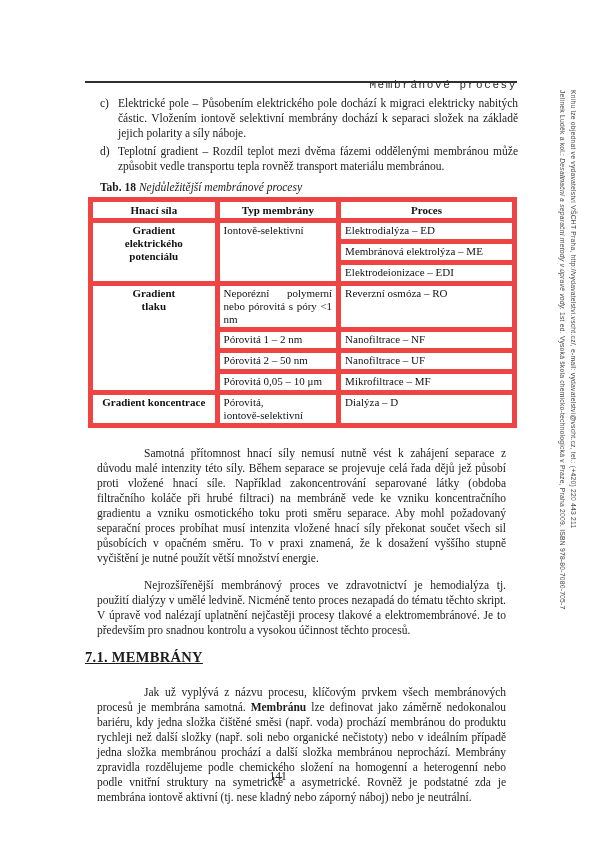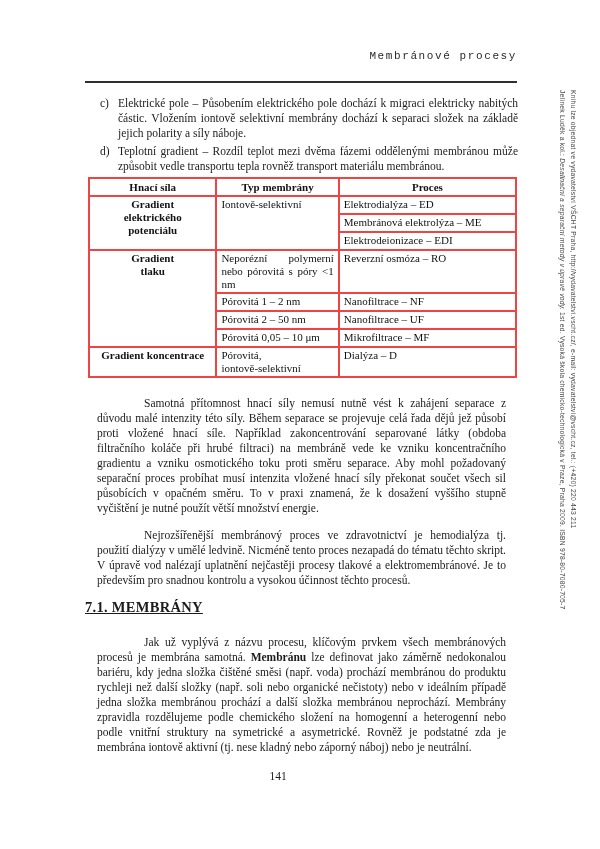--- a/index.html
+++ b/index.html
@@ -5,21 +5,21 @@
   html,body { margin:0; padding:0; }
   body {
     width:600px; height:849px;
     background:#ffffff;
     font-family:"Liberation Serif", serif;
     color:#1b1b1b;
     position:relative;
     overflow:hidden;
   }
   .running-head {
-    position:absolute; top:50px; left:85px; width:432px;
+    position:absolute; top:79px; left:85px; width:432px;
     text-align:right;
     font-family:"Liberation Mono", monospace;
     font-size:11px; letter-spacing:1.6px; color:#2a2a2a;
     white-space:nowrap;
   }
   .head-rule {
     position:absolute; top:81px; left:85px; width:432px;
     border-top:2px solid #2f2f2f; height:0;
   }
   .sidebar {
@@ -43,21 +43,21 @@
   .li-term { font-weight:normal; }
   .caption { margin:6px 0 3px 15px; font-size:11.5px; line-height:14px; }
   .cap-label { font-weight:bold; }
   .cap-text { font-style:italic; }
   table.proc {
     border-collapse:collapse; margin-left:3px;
     width:429px; font-size:11px; line-height:13px; color:#121212;
     border:2px solid #1a1a1a;
   }
   table.proc th, table.proc td {
-    border:2px solid #ef4444; padding:1px 4px;
+    border:5px solid #ef4444; padding:1px 4px;
   }
   table.proc th { text-align:center; font-weight:bold; height:14px; }
   table.proc td { vertical-align:top; height:14px; }
   td.force { font-weight:bold; text-align:center; vertical-align:middle; white-space:pre-line; }
   td.mid { vertical-align:middle; }
   td.justify { text-align:justify; }
   td.preline { white-space:pre-line; }
   .para { margin:12px; text-align:justify; text-indent:47px; }
   .p1 { margin-top:18px; }
   .section-heading {
@@ -92,20 +92,24 @@
         <span class="li-term">Elektrické pole</span>
         <span class="li-text">– Působením elektrického pole dochází k migraci elektricky nabitých částic. Vložením iontově selektivní membrány dochází k separaci složek na základě jejich polarity a síly náboje.</span>
       </div>
       <div class="list-item">
         <span class="li-label">d)</span>
         <span class="li-term">Teplotní gradient</span>
         <span class="li-text">– Rozdíl teplot mezi dvěma fázemi oddělenými membránou může způsobit vedle transportu tepla rovněž transport materiálu membránou.</span>
       </div>
     </div>
 
+    <div class="caption">
+      <span class="cap-label">Tab. 18</span>
+      <span class="cap-text">Nejdůležitější membránové procesy</span>
+    </div>
 
     <table class="proc">
       <colgroup>
         <col style="width:128px">
           <col style="width:123px">
           <col style="width:178px">
       </colgroup>
       <tbody>
         <tr>
           <th>Hnací síla</th>

